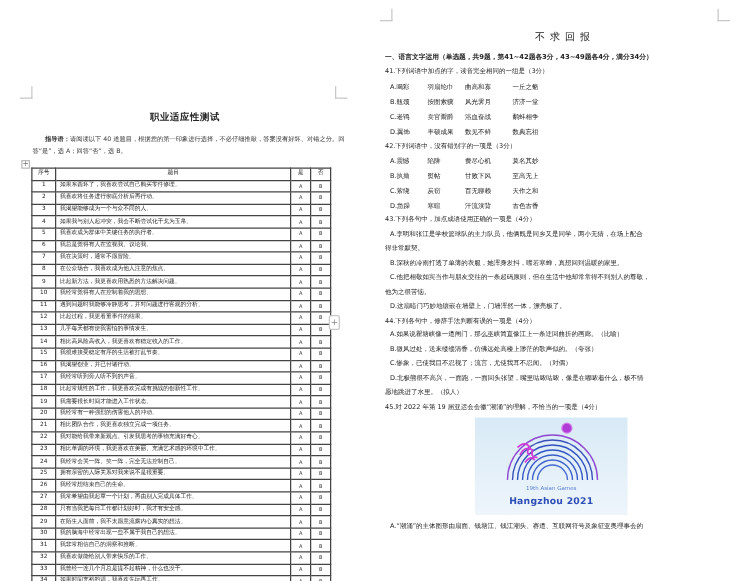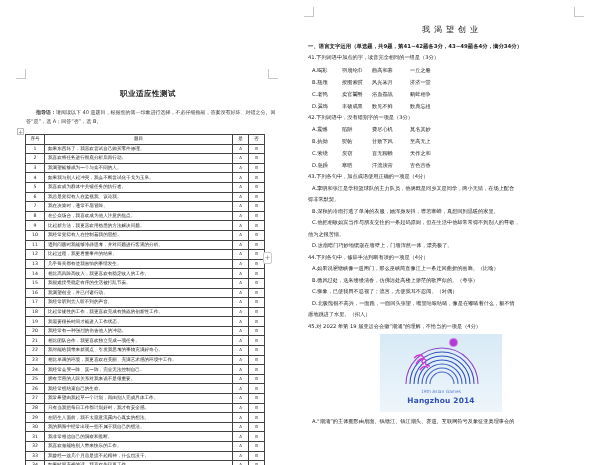--- a/index.html
+++ b/index.html
@@ -313,21 +313,21 @@
 </div>
 
 <div class="add-handle">+</div>
 
 <div class="gutter"></div>
 
 <div class="page page-right">
   <div class="corner c-tl" style="top:7px;left:0px;"></div>
   <div class="corner c-tr" style="top:7px;left:270px;"></div>
 
-  <div class="r-title">我渴望创业</div>
+  <div class="r-title">不求回报</div>
 
   <div class="r-body">
     <div class="r-section">一、语言文字运用（单选题，共9题，第41~42题各3分，43~49题各4分，满分34分）</div>
 
     <div class="r-q">41.下列词语中加点的字，读音完全相同的一组是（3分）</div>
     <div id="q41-opts">
         <div class="r-opt">
           <span class="k" style="width: 30px;">A.喝彩</span>
           <span class="w" style="width: 30px;">羽扇纶巾</span>
           <span class="w2" style="width: 38px;">曲高和寡</span>
@@ -408,18 +408,18 @@
             <path d="M46 50 A16 16 0 0 1 78 50" stroke="#4062cc"></path>
             <path d="M50 50 A12 12 0 0 1 74 50" stroke="#4668d0"></path>
             <path d="M30 50 A32 32 0 0 1 94 50" stroke="#3a4fbd"></path>
             <path d="M26 50 A36 36 0 0 1 98 50" stroke="#8f49d0"></path>
             <path d="M36 30 q4 -8 10 -4 q-2 6 4 6" stroke="#d03ad6" stroke-width="1.4"></path>
             <path d="M34 24 q6 -6 10 0 q-4 4 0 6" stroke="#d03ad6" stroke-width="1.4"></path>
             <path d="M40 36 q4 -6 8 -2" stroke="#d03ad6" stroke-width="1.4"></path>
           </g>
         </svg>
         <div class="logo-text1">19th Asian Games</div>
-        <div class="logo-text2">Hangzhou 2014</div>
+        <div class="logo-text2">Hangzhou 2021</div>
       </div>
     </div>
     <div class="r-para">A.“潮涌”的主体图形由扇面、钱塘江、钱江潮头、赛道、互联网符号及象征亚奥理事会的</div>
   </div>
 </div>
 
 </body></html>

